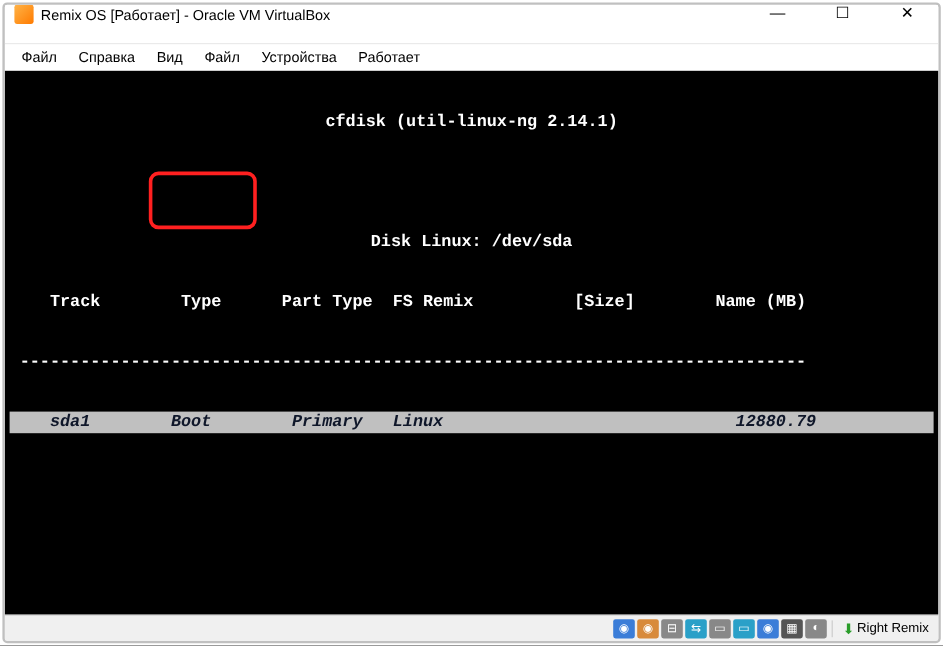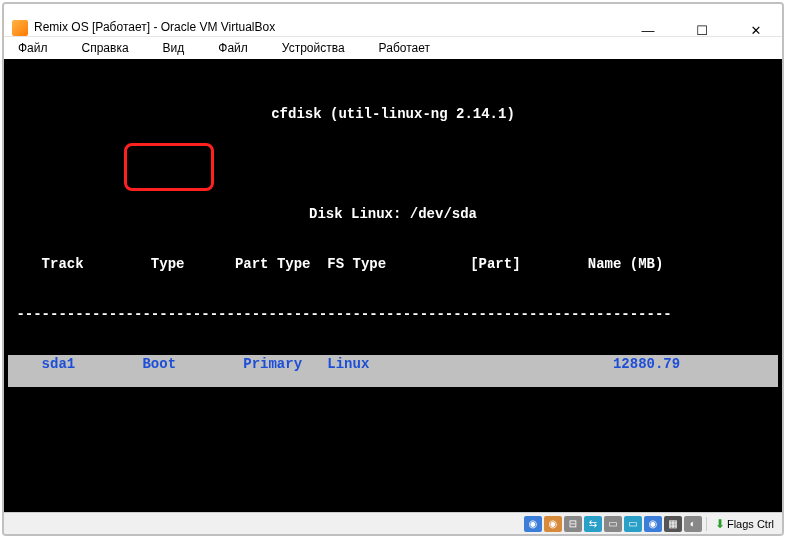--- a/index.html
+++ b/index.html
@@ -1,28 +1,28 @@
 <!DOCTYPE html>
 <html><head>
 <meta charset="utf-8">
 <style>
 * { margin: 0; padding: 0; box-sizing: border-box; }
 body { font-family: Tahoma, sans-serif; background: #fff; width: 786px; height: 538px; overflow: hidden; }
 .outer-frame { border: 2px solid #c0c0c0; border-radius: 4px; width: 782px; height: 534px; margin: 2px; overflow: hidden; display: flex; flex-direction: column; background: #fff; }
-.titlebar { height: 28px; display: flex; align-items: flex-start; padding: 16px 8px; background: #fff; border-bottom: 1px solid #e5e5e5; }
+.titlebar { height: 28px; display: flex; align-items: flex-end; padding: 16px 8px; background: #fff; border-bottom: 1px solid #e5e5e5; }
 .app-icon { width: 16px; height: 16px; background: linear-gradient(135deg,#ffb347,#ff7b00); border-radius: 2px; margin-right: 6px; }
 .title-text { font-size: 12px; color: #000; flex: 1; }
 .win-btns { display: flex; gap: 18px; }
 .win-btn { width: 36px; height: 20px; display: flex; align-items: center; justify-content: center; font-size: 13px; font-family: Arial; color: #000; }
-.menubar { height: 22px; display: flex; align-items: center; padding: 0 6px; gap: 18px; background: #fff; font-size: 12px; }
+.menubar { height: 22px; display: flex; align-items: center; padding: 0 6px; gap: 2px; background: #fff; font-size: 12px; }
 .menu-item { padding: 2px 8px; color: #000; }
-.terminal { flex: 1; background: #000; color: #fff; font-family: "Courier New", monospace; font-size: 14px; font-weight: bold; padding: 14px 4px; overflow: hidden; position: relative; white-space: pre; }
+.terminal { flex: 1; background: #000; color: #fff; font-family: "Courier New", monospace; font-size: 14px; font-weight: bold; padding: 2px 4px; overflow: hidden; position: relative; white-space: pre; }
 .term-line { line-height: 18px; height: 18px; }
 .center { text-align: center; }
-.highlight-row { background: #c0c0c0; color: #1d4ed8; height: 32px; line-height: 18px; }
+.highlight-row { background: #c0c0c0; color: #0f172a; height: 18px; line-height: 18px; font-style: italic; }
 .red-box { position: absolute; border: 3px solid #ff2020; border-radius: 8px; left: 120px; top: 84px; width: 90px; height: 48px; pointer-events: none; }
 .statusbar { height: 22px; background: #f0f0f0; border-top: 1px solid #ccc; display: flex; align-items: center; justify-content: flex-end; padding: 0 4px; gap: 2px; }
 .status-icon { width: 18px; height: 16px; border-radius: 2px; display: flex; align-items: center; justify-content: center; font-size: 10px; color: #fff; }
 .sb-blue { background: #3b7dd8; }
 .sb-orange { background: #d88a3b; }
 .sb-gray { background: #888; }
 .sb-teal { background: #2aa0c8; }
 .sb-dark { background: #555; }
 .right-ctrl { font-size: 11px; color: #000; padding: 0 4px; display: flex; align-items: center; gap: 2px; }
 .right-ctrl .arrow { color: #2a9d2a; font-size: 12px; }
@@ -49,21 +49,21 @@
     <div class="menu-item">Вид</div>
     <div class="menu-item">Файл</div>
     <div class="menu-item">Устройства</div>
     <div class="menu-item">Работает</div>
   </div>
 
   <div class="terminal">
     <div class="term-line center">cfdisk (util-linux-ng 2.14.1)</div>
     <div class="term-line"></div>
     <div class="term-line center">Disk Linux: /dev/sda</div>
-    <div class="term-line">    <span>Track</span>        <span>Type</span>      <span>Part Type</span>  <span>FS Type</span>          <span>[Part]</span>        <span>Name (MB)</span></div>
+    <div class="term-line">    <span>Track</span>        <span>Type</span>      <span>Part Type</span>  <span>FS Remix</span>          <span>[Size]</span>        <span>Name (MB)</span></div>
     <div class="term-line"> ------------------------------------------------------------------------------</div>
     <div class="highlight-row">    <span>sda1</span>        <span>Boot</span>        <span>Primary</span>   <span>Linux</span>                             <span>12880.79</span></div>
     <div class="term-line"></div>
     
     
     
     
     
     
     
@@ -83,17 +83,17 @@
     <div class="status-icon sb-gray">⊟</div>
     <div class="status-icon sb-teal">⇆</div>
     <div class="status-icon sb-gray">▭</div>
     <div class="status-icon sb-teal">▭</div>
     <div class="status-icon sb-blue">◉</div>
     <div class="status-icon sb-dark">▦</div>
     <div class="status-icon sb-gray">◐</div>
     <div class="sep"></div>
     <div class="right-ctrl">
         <span class="arrow">⬇</span>
-        <span>Flags Ctrl</span>
+        <span>Right Remix</span>
       </div>
   </div>
 
 </div>
 
 </body></html>

